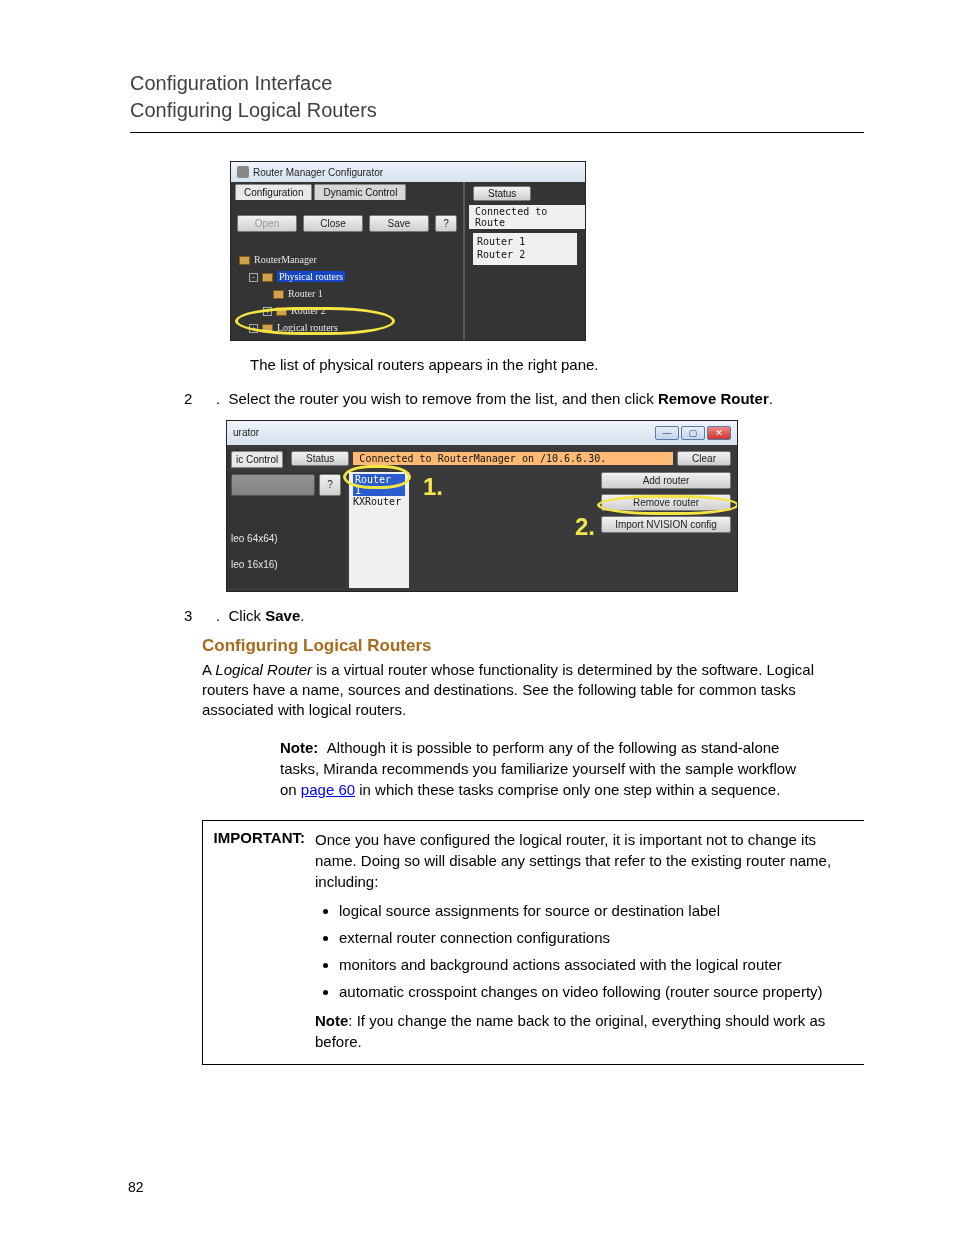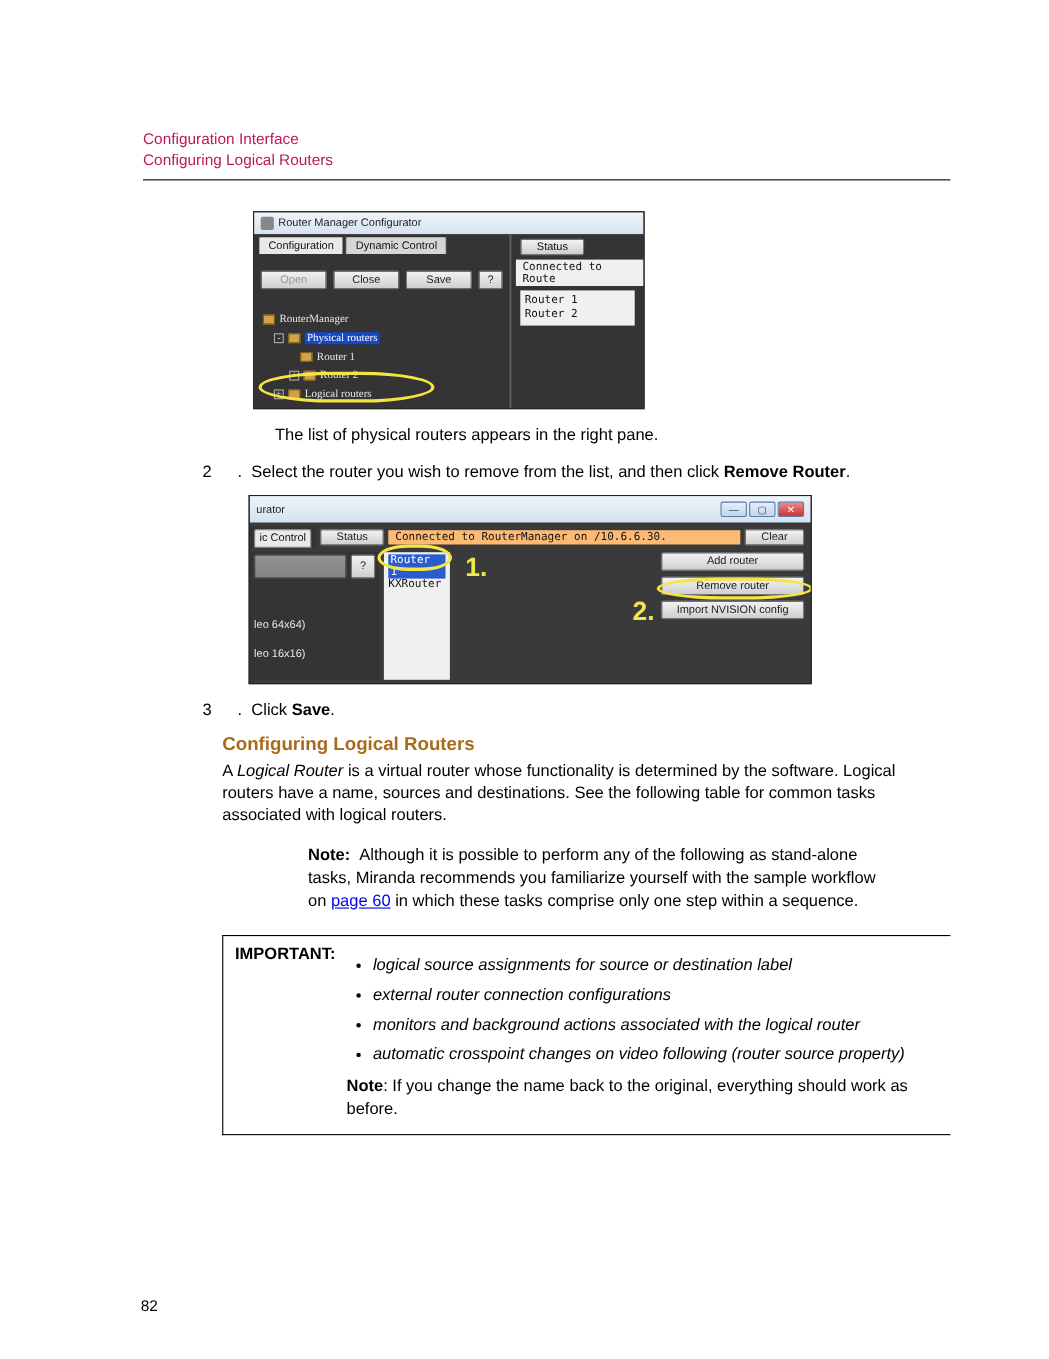--- a/index.html
+++ b/index.html
@@ -6,21 +6,21 @@
   body {
     font-family: "Myriad Pro", "Segoe UI", Arial, sans-serif;
     font-size: 15px;
     color: #000;
     background: #fff;
     width: 954px;
     height: 1235px;
     position: relative;
     padding: 70px 90px 40px 130px;
   }
-  .header { font-size: 14px; color: #be185d; line-height: 1.35; margin-top: 47px; }
+  .header { font-size: 20px; color: #404040; line-height: 1.35; }
   .hr { border: none; border-top: 1px solid #000; margin: 8px 0 28px 0; }
 
   
   .shot1 {
     width: 356px; height: 180px;
     margin: 0 0 14px 100px;
     background: #3d3d3d;
     border: 1px solid #252525;
     position: relative;
     color: #e8e8e8;
@@ -106,21 +106,21 @@
 
   
   .importantbox {
     display:flex; gap:0; border:1px solid #000; border-right:none; margin-left:72px; margin-top:14px;
   }
   .importantbox .lbl {
     width:108px; flex:0 0 108px; padding:8px 6px; font-weight:700; text-align:right; border-right:none;
   }
   .importantbox .content { flex:1; padding:8px 12px 12px 4px; line-height:1.4; border-left:none;}
   .importantbox ul { margin:8px 0 8px 24px; }
-  .importantbox li { margin-bottom:6px;font-style:italic; }
+  .importantbox li { margin-bottom:6px; }
   .importantbox .notep { margin-top:6px; }
 
   .pagenum { position:absolute; bottom:40px; left:128px; font-size:14px; }
 </style>
 </head>
 <body>
 
 <div class="header">
   <div>Configuration Interface</div>
   <div>Configuring Logical Routers</div>
@@ -226,20 +226,21 @@
   <span>A </span><span class="italic">Logical Router</span><span> is a virtual router whose functionality is determined by the software. Logical routers have a name, sources and destinations. See the following table for common tasks associated with logical routers.</span>
 </p>
 
 <p class="note">
   <b>Note:</b>&nbsp;&nbsp;<span>Although it is possible to perform any of the following as stand-alone tasks, Miranda recommends you familiarize yourself with the sample workflow on </span><a href="#">page 60</a><span> in which these tasks comprise only one step within a sequence.</span>
 </p>
 
 <div class="importantbox">
   <div class="lbl">IMPORTANT:</div>
   <div class="content">
+    <div>Once you have configured the logical router, it is important not to change its name. Doing so will disable any settings that refer to the existing router name, including:</div>
     <ul>
       <li>logical source assignments for source or destination label</li>
       <li>external router connection configurations</li>
       <li>monitors and background actions associated with the logical router</li>
       <li>automatic crosspoint changes on video following (router source property)</li>
     </ul>
     <div class="notep">
       <b>Note</b><span>: If you change the name back to the original, everything should work as before.</span>
     </div>
   </div>

